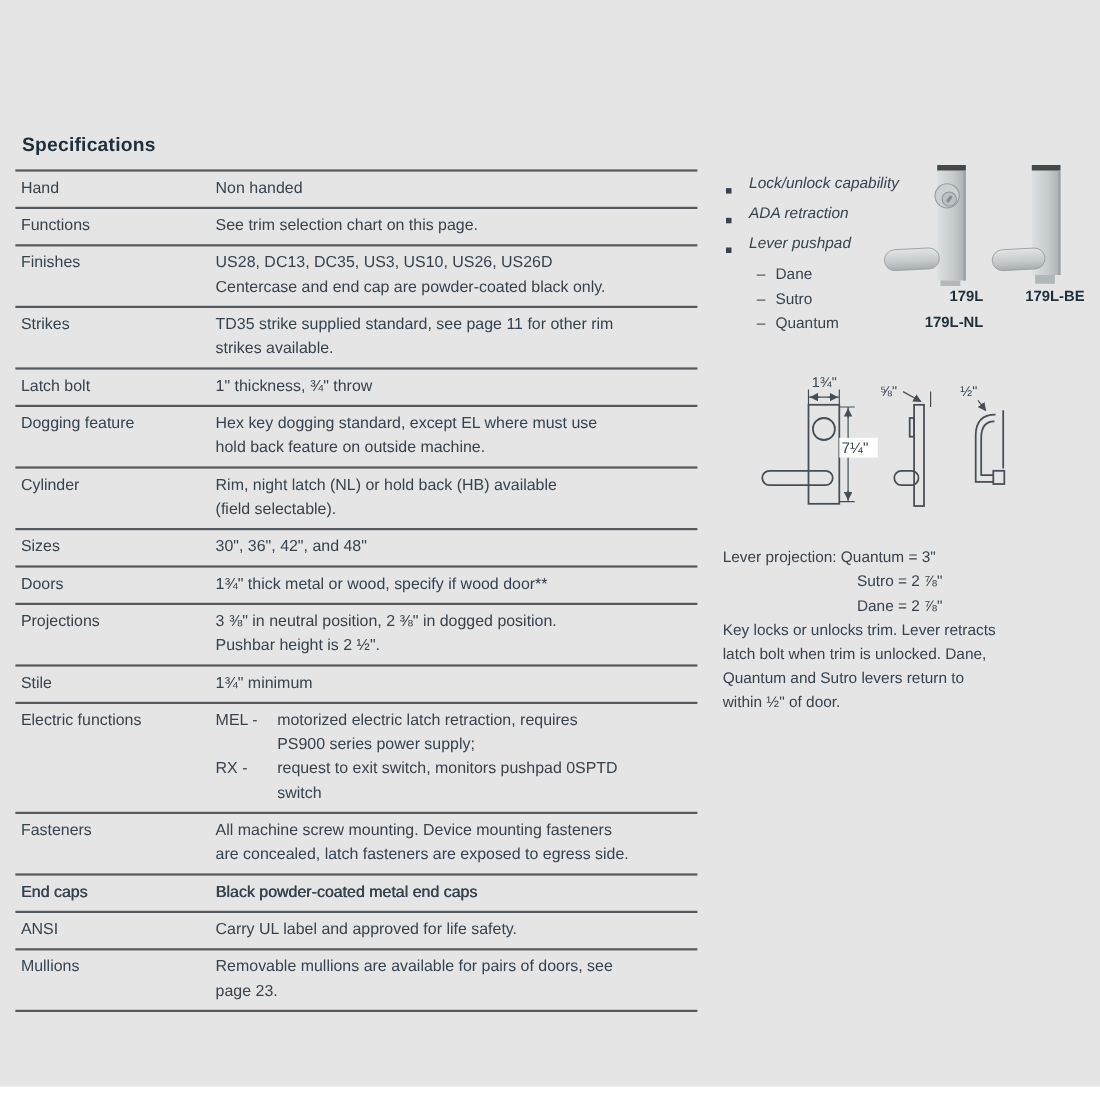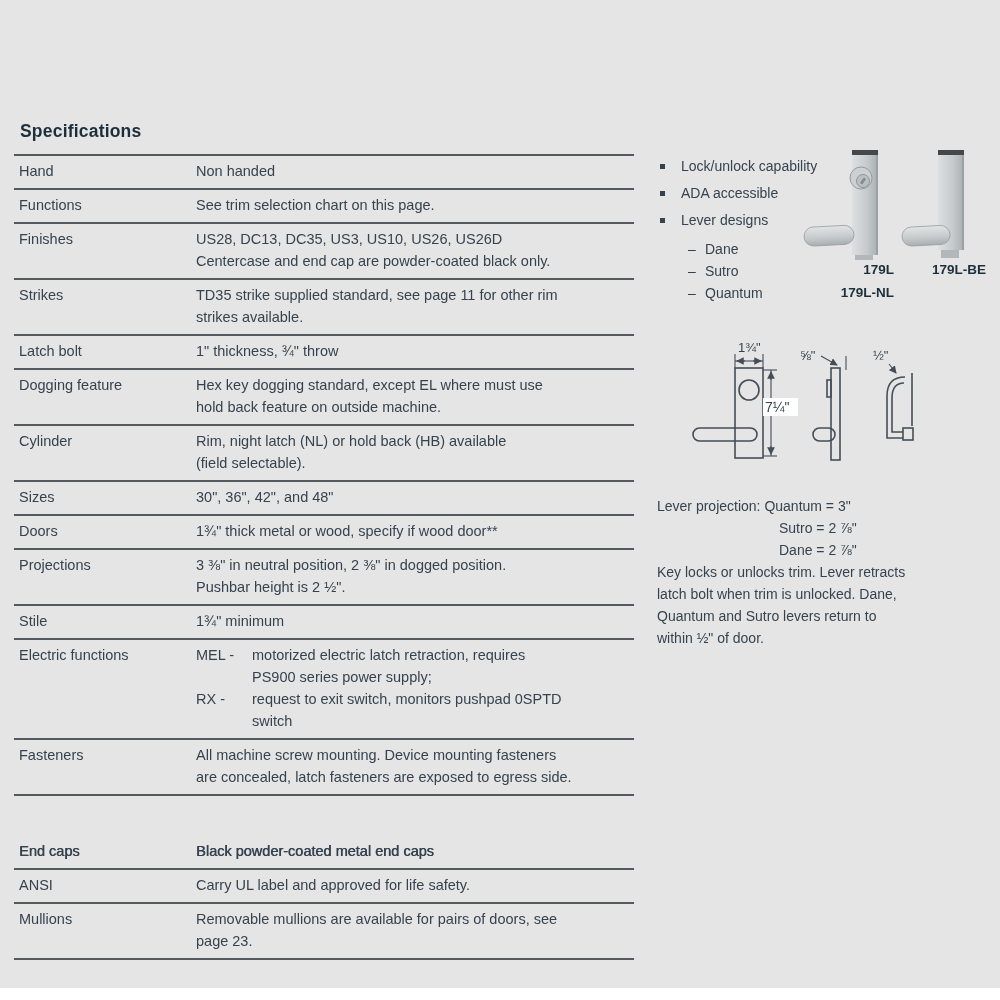--- a/index.html
+++ b/index.html
@@ -16,25 +16,25 @@
 
   
   .spec-table{position:absolute;left:14px;top:154px;width:620px;border-top:2.5px solid var(--rule);
     color:var(--text);font-size:14.5px;}
   .trow{display:flex;border-bottom:2px solid var(--rule);padding:4px 0 6px;}
   .tlab{width:182px;padding-left:5px;line-height:22px;}
   .tval{flex:1;}
   .tline{line-height:22px;white-space:nowrap;}
   .tdef{display:flex;}
   .tcode{width:56px;line-height:22px;flex:none;}
-  .em .tlab,.em .tval{text-shadow:.5px 0 0 currentColor;margin-top:40px;}
+  .em .tlab,.em .tval{text-shadow:.5px 0 0 currentColor;}
 
   
   .feature-list{position:absolute;left:657px;top:157px;width:200px;color:var(--text);font-size:14px;}
-  .feat{display:flex;align-items:flex-start;line-height:19px;margin-bottom:8px;}
+  .feat{display:flex;align-items:flex-end;line-height:19px;margin-bottom:8px;font-style:italic;}
   .sq{width:5px;height:5px;background:currentColor;margin:7px 16px 0 3px;flex:none;}
   .sub{display:flex;margin-left:31px;line-height:22px;}
   .dash{width:17px;flex:none;}
 
   
   .trim-svg{position:absolute;}
   #trim1{left:800px;top:148px;}
   #trim2{left:893px;top:148px;}
   .trim-labels{position:absolute;width:78px;text-align:right;font-weight:bold;
     font-size:13.5px;color:var(--heading);line-height:22.5px;}
@@ -176,25 +176,25 @@
       </div>
     </div>
 
   <div class="feature-list">
       <div class="feat">
         <span class="sq"></span>
         <span class="ftext">Lock/unlock capability</span>
       </div>
       <div class="feat">
         <span class="sq"></span>
-        <span class="ftext">ADA accessible</span>
+        <span class="ftext">ADA retraction</span>
       </div>
       <div class="feat">
         <span class="sq"></span>
-        <span class="ftext">Lever designs</span>
+        <span class="ftext">Lever pushpad</span>
       </div>
       <div class="sub">
         <span class="dash">–</span>
         <span class="stext">Dane</span>
       </div>
       <div class="sub">
         <span class="dash">–</span>
         <span class="stext">Sutro</span>
       </div>
       <div class="sub">

